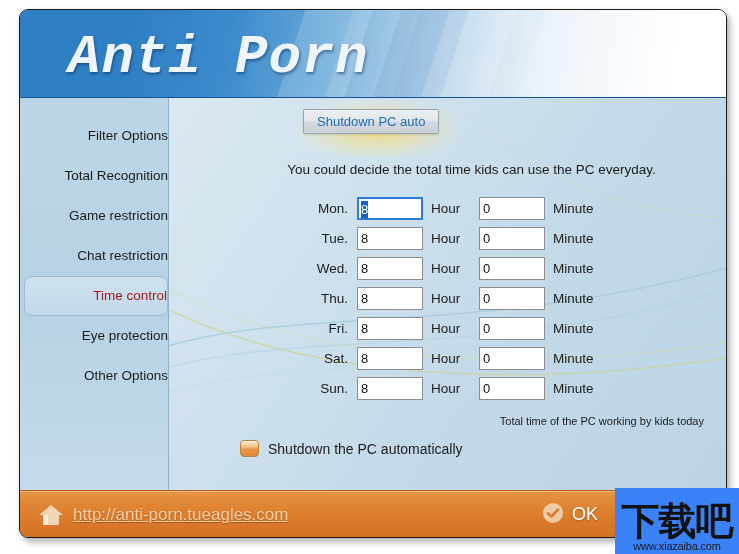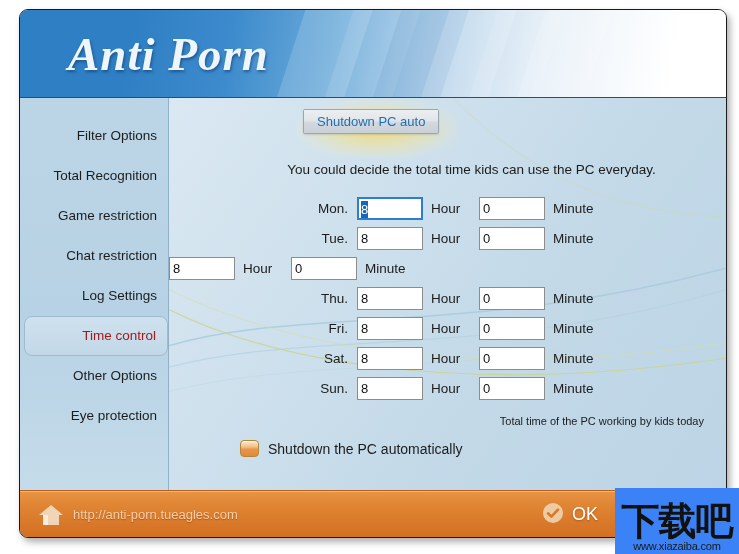--- a/index.html
+++ b/index.html
@@ -47,24 +47,24 @@
     transform: rotate(18deg);
     transform-origin: top center;
   }
   .ray.r2 { background: rgba(255,255,255,0.10); }
   .ray.dark { background: rgba(40,110,175,0.10); }
 
   #app-logo {
     position: absolute;
     left: 48px;
     top: 17px;
-    font-family: Liberation Serif, serif;
+    font-family: Liberation Mono, monospace;
     font-style: italic;
     font-weight: bold;
-    font-size: 47px;
+    font-size: 54px;
     color: #eef5fb;
     letter-spacing: 1px;
     text-shadow: 1px 2px 3px rgba(10,50,95,0.55);
     z-index: 4;
     white-space: nowrap;
   }
 
   
   #window-body {
     position: relative;
@@ -80,21 +80,20 @@
     background: linear-gradient(180deg,#bcd5e6 0%, #b7d2e4 55%, #c4dbea 100%);
     border-right: 1px solid #8fb2cb;
     padding-top: 18px;
     position: relative;
     z-index: 2;
   }
   .sidebar-item {
     height: 40px;
     line-height: 40px;
     text-align: right;
-    padding-right: 11px;
     font-size: 13.5px;
     color: #1c1c1c;
     white-space: nowrap;
     cursor: default;
   }
   .sidebar-item.selected {
     color: #a51919;
     background: linear-gradient(180deg,#cfe1ee 0%, #c2d8e8 100%);
     border: 1px solid #9dbcd2;
     border-radius: 8px;
@@ -268,24 +267,25 @@
     height: 1px;
     background: rgba(255,255,255,0.32);
   }
   #home-icon {
     margin-left: 18px;
     margin-right: 9px;
     flex: 0 0 auto;
     line-height: 0;
   }
   #site-url {
-    font-size: 13px;
+    font-size: 17px;
     color: #f6cfa8;
     text-shadow: 0 1px 1px rgba(120,55,10,0.5);
     cursor: pointer;
+    text-decoration: underline;
   }
   #ok-button {
     margin-left: auto;
     margin-right: 128px;
     display: flex;
     align-items: center;
     gap: 8px;
     cursor: pointer;
   }
   #ok-label {
@@ -339,24 +339,23 @@
     <div id="app-logo">Anti Porn</div>
   </div>
 
   <div id="window-body">
 
     <div id="sidebar">
         <div class="sidebar-item">Filter Options</div>
         <div class="sidebar-item">Total Recognition</div>
         <div class="sidebar-item">Game restriction</div>
         <div class="sidebar-item">Chat restriction</div>
-        <div class="sidebar-item">Log Settings</div>
         <div class="sidebar-item selected">Time control</div>
+        <div class="sidebar-item">Eye protection</div>
         <div class="sidebar-item">Other Options</div>
-        <div class="sidebar-item">Eye protection</div>
       </div>
 
     <div id="content-pane">
 
       <svg id="bg-curves" viewBox="0 0 559 392" preserveAspectRatio="none">
         <path d="M-20,255 C120,205 300,245 580,165" stroke="#a8cade" stroke-width="1.4" fill="none" opacity="0.85"></path>
         <path d="M-20,276 C130,228 320,268 580,186" stroke="#b3d2e3" stroke-width="1.2" fill="none" opacity="0.75"></path>
         <path d="M-20,300 C140,252 340,290 580,210" stroke="#bcd8e7" stroke-width="1" fill="none" opacity="0.6"></path>
         <path d="M-30,196 C90,268 300,302 580,258" stroke="#cbd48a" stroke-width="1.2" fill="none" opacity="0.85"></path>
         <path d="M-30,176 C100,252 310,288 580,242" stroke="#d6dda0" stroke-width="1" fill="none" opacity="0.6"></path>
@@ -379,20 +378,21 @@
             <div class="unit-label minute">Minute</div>
           </div>
           <div class="sched-row">
             <div class="day-label">Tue.</div>
             <div class="num-input">8</div>
             <div class="unit-label">Hour</div>
             <div class="num-input">0</div>
             <div class="unit-label minute">Minute</div>
           </div>
           <div class="sched-row">
+            <div class="day-label">Wed.</div>
             <div class="num-input">8</div>
             <div class="unit-label">Hour</div>
             <div class="num-input">0</div>
             <div class="unit-label minute">Minute</div>
           </div>
           <div class="sched-row">
             <div class="day-label">Thu.</div>
             <div class="num-input">8</div>
             <div class="unit-label">Hour</div>
             <div class="num-input">0</div>

